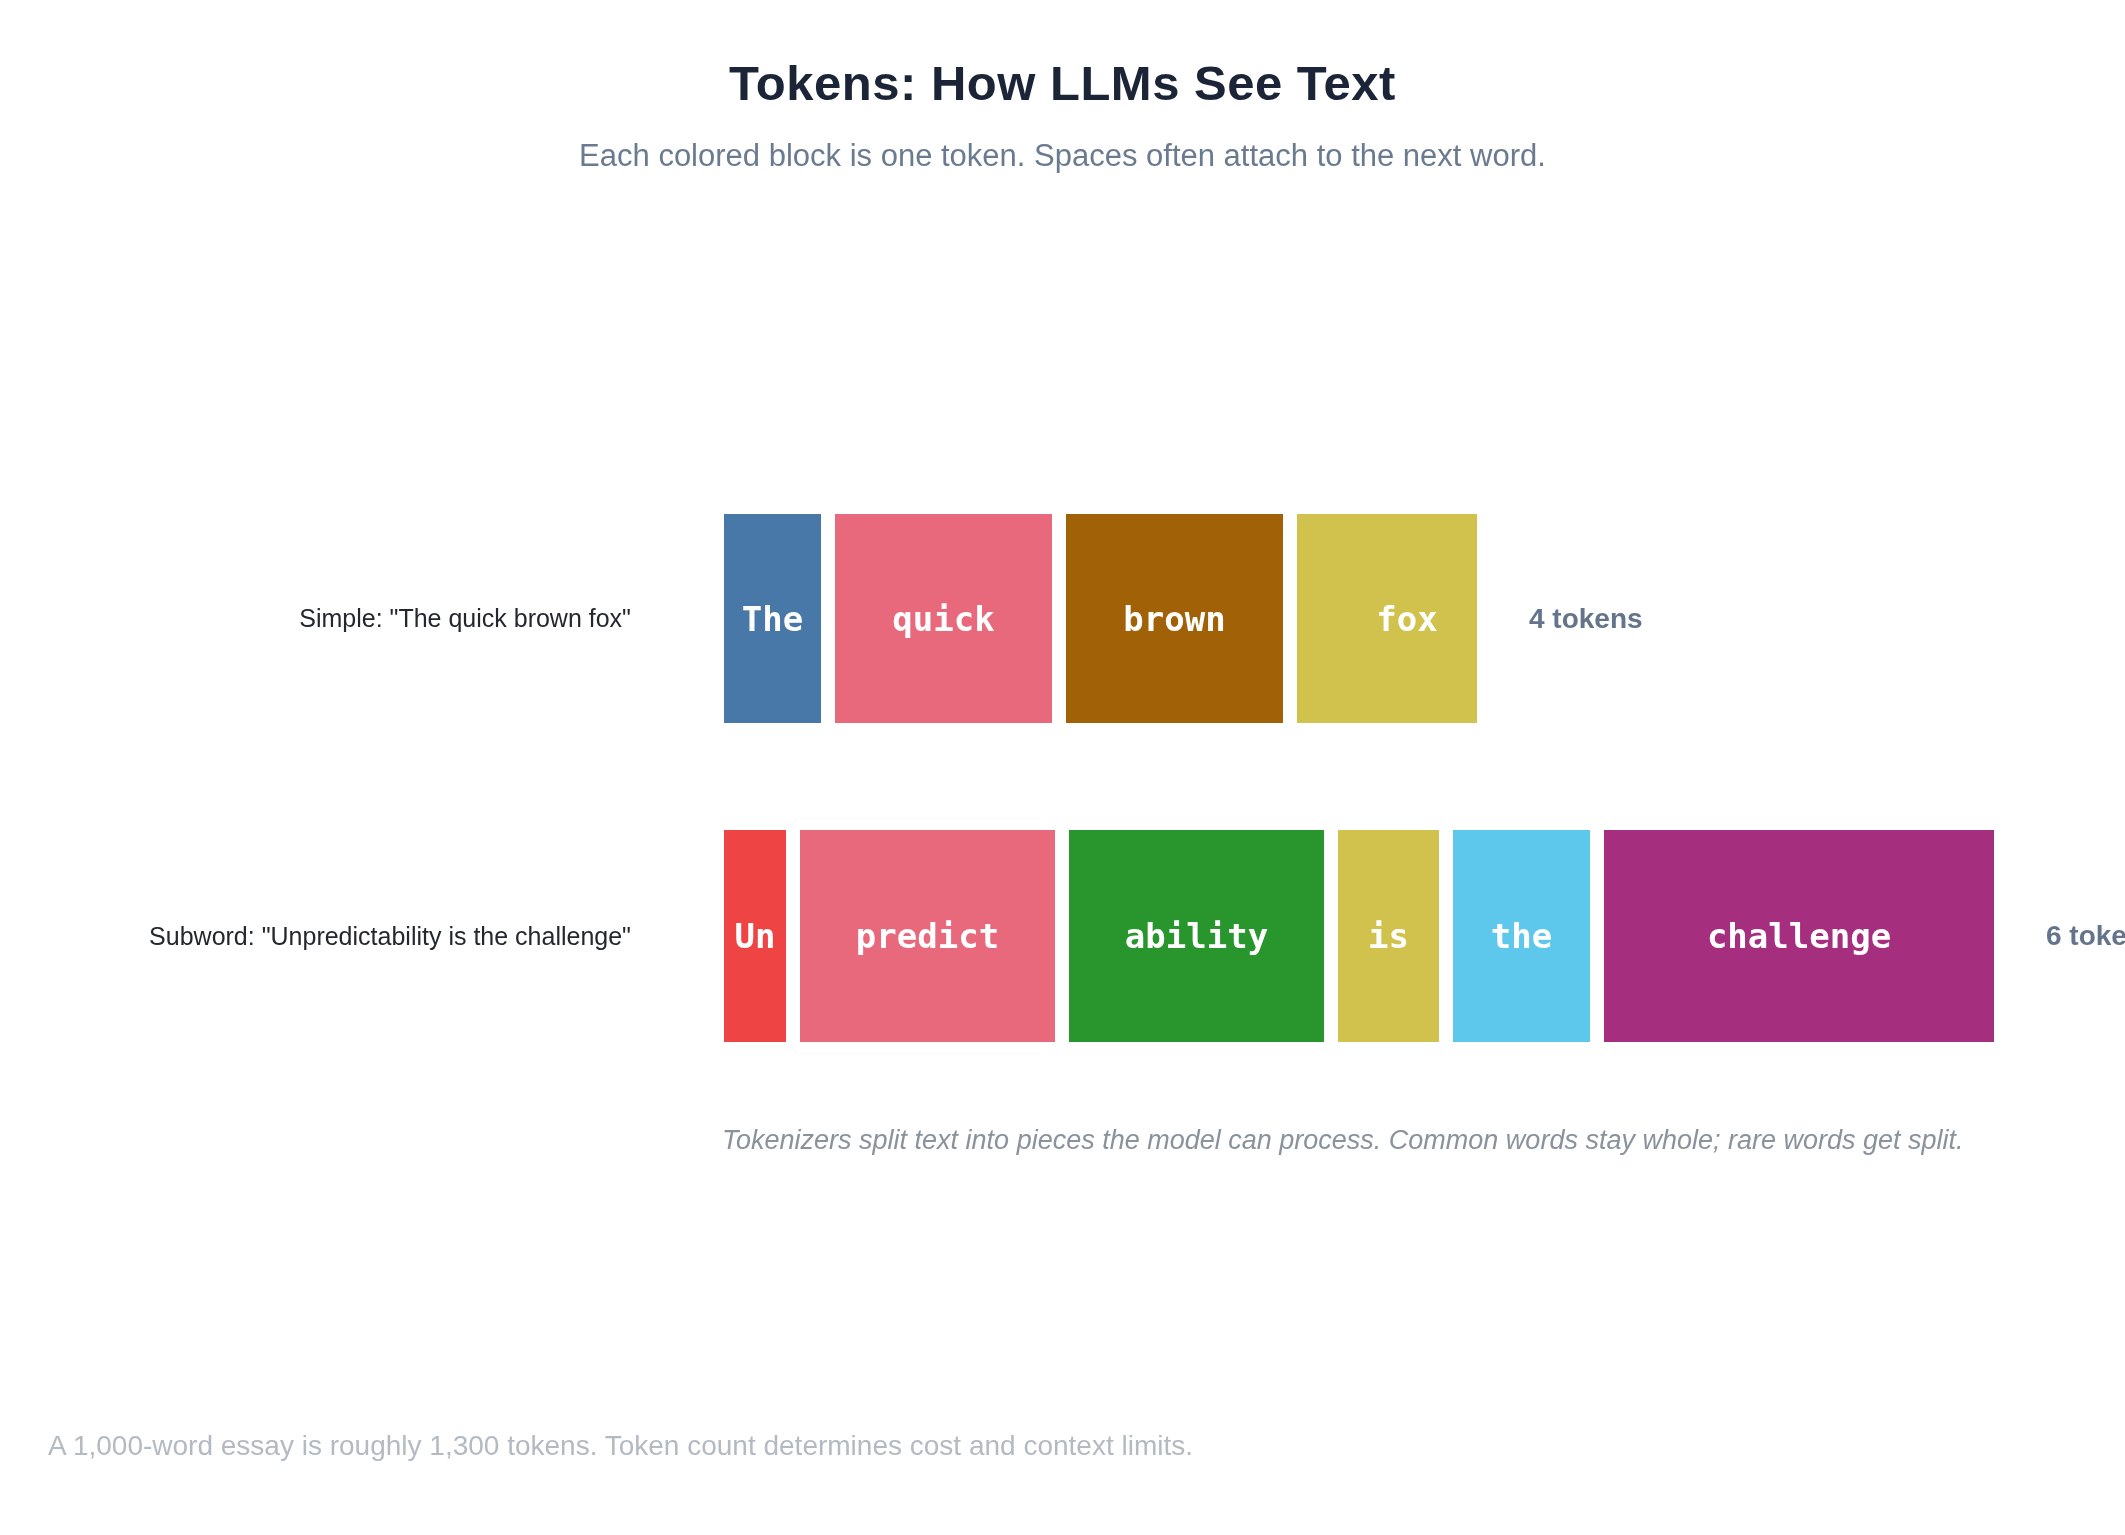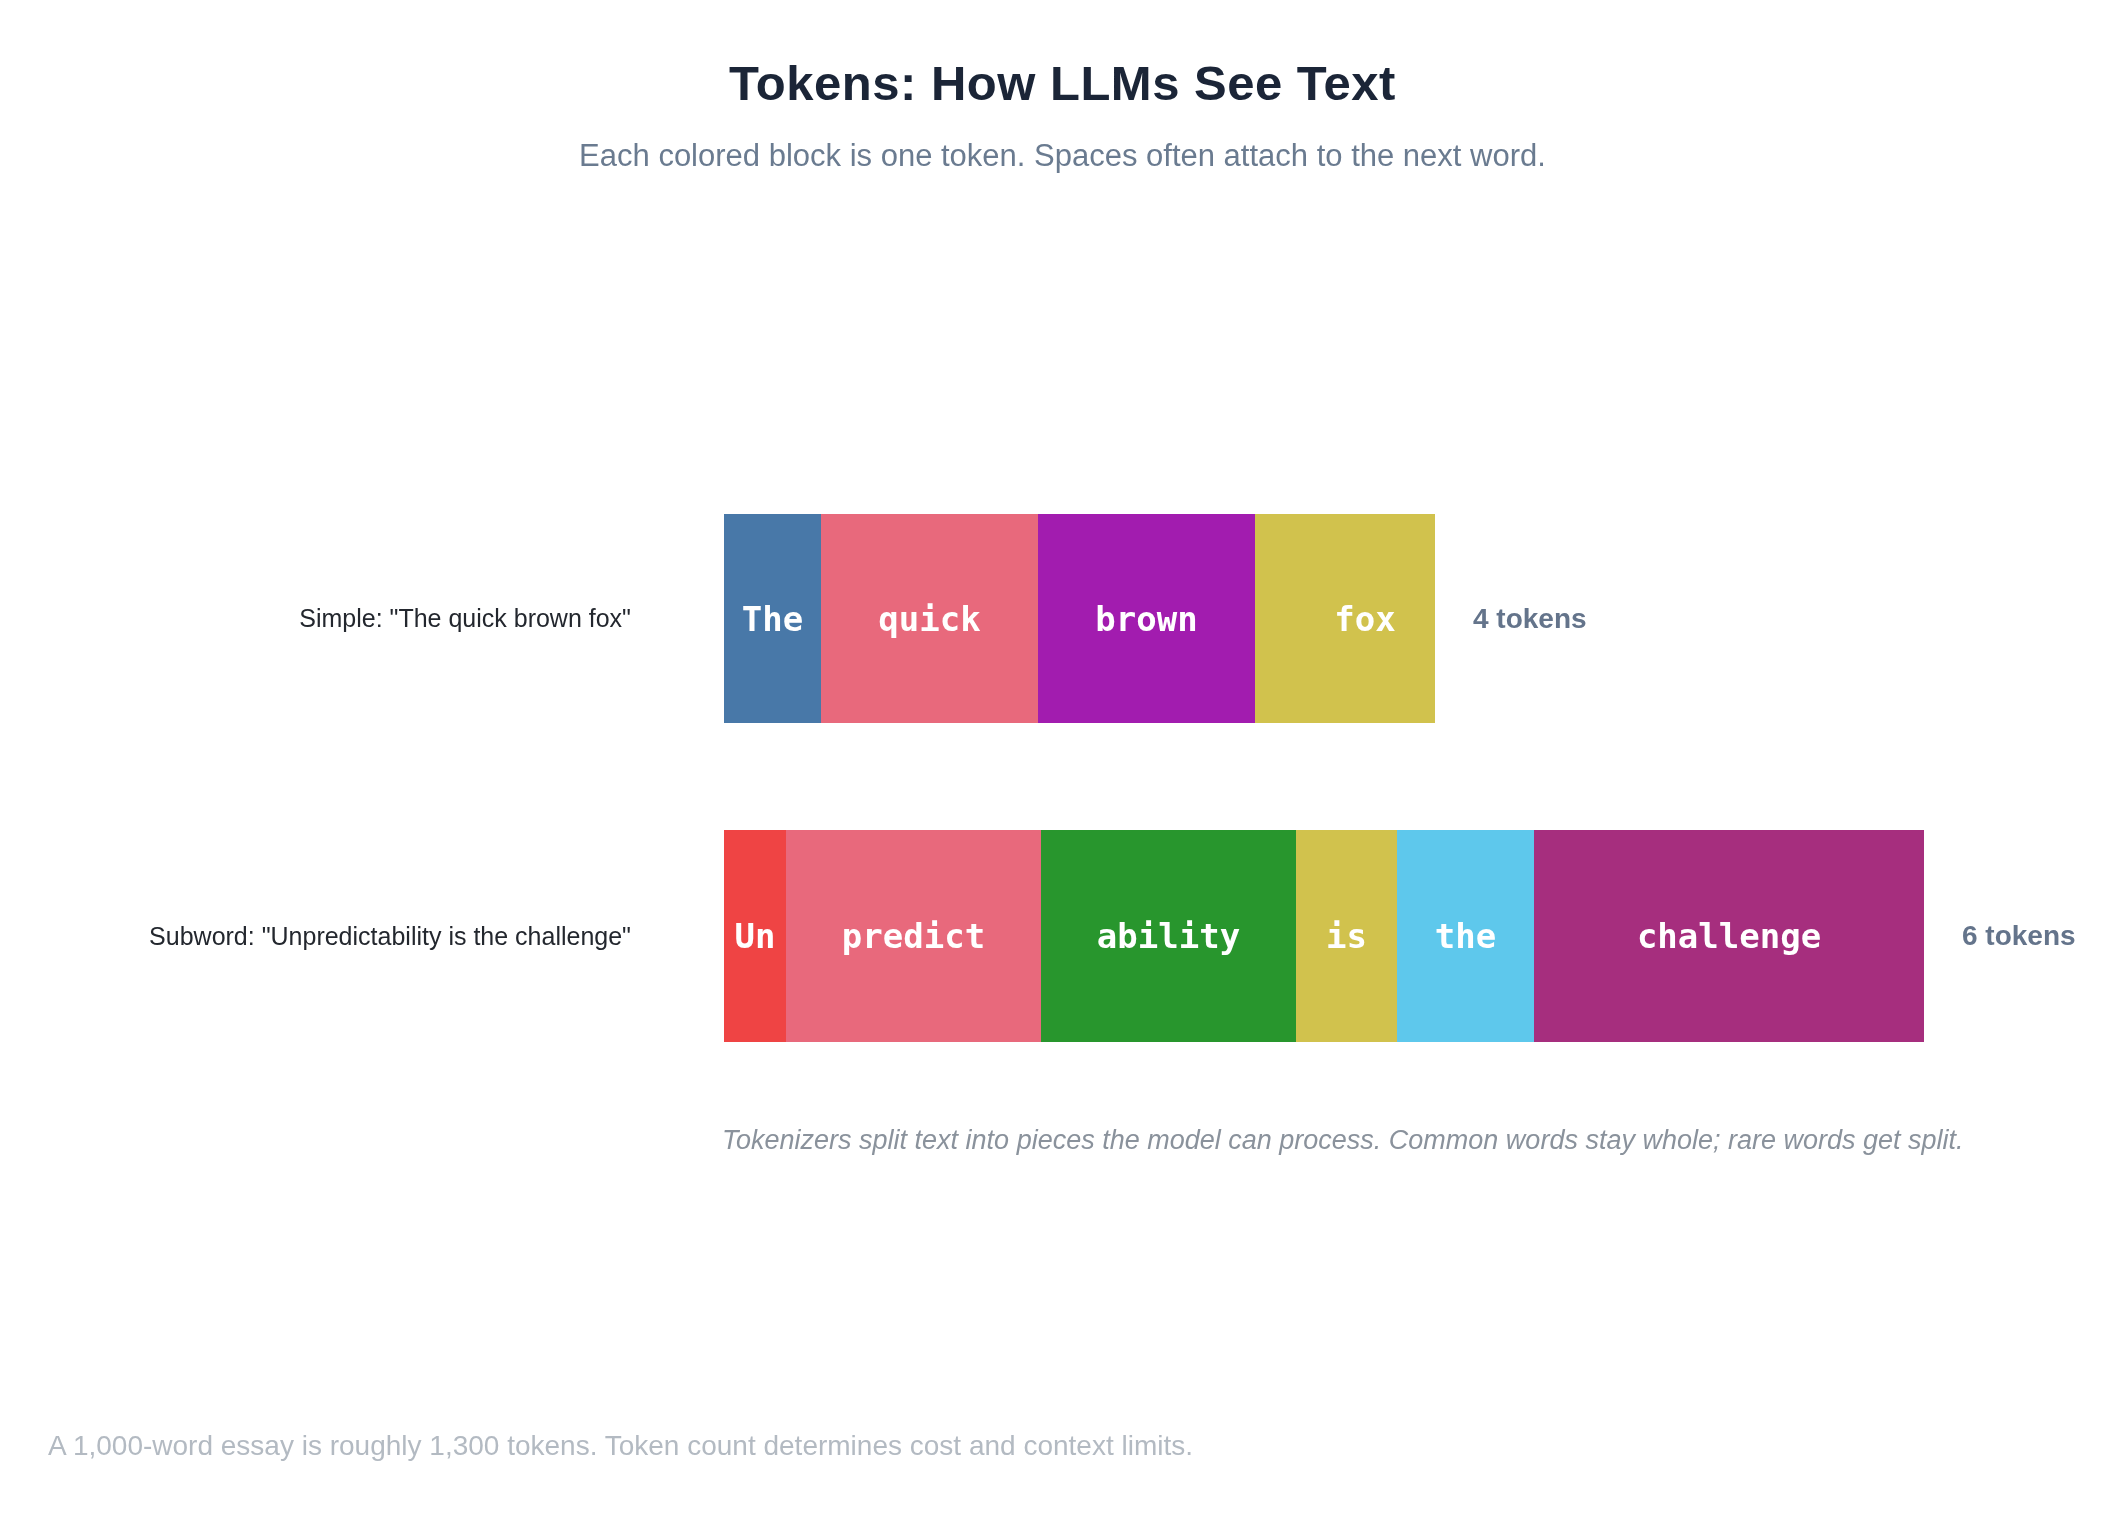--- a/index.html
+++ b/index.html
@@ -54,20 +54,21 @@
     color: #23272e;
     white-space: nowrap;
   }
   .token-strip {
     position: absolute;
     left: 724px;
     top: 0;
     height: 100%;
     display: flex;
     align-items: stretch;
+    gap: 14px;
   }
   .token {
     display: flex;
     align-items: center;
     justify-content: center;
     color: #ffffff;
     font-family: "DejaVu Sans Mono", "Liberation Mono", monospace;
     font-weight: bold;
     font-size: 34px;
     flex: 0 0 auto;
@@ -105,21 +106,21 @@
 
 <div class="canvas">
   <div class="title">Tokens: How LLMs See Text</div>
   <div class="subtitle">Each colored block is one token. Spaces often attach to the next word.</div>
   <div id="rows">
       <div class="token-row" style="top: 514px; height: 209px;">
         <div class="row-label">Simple: "The quick brown fox"</div>
         <div class="token-strip">
           <div class="token" style="background: rgb(72, 120, 168); width: 97px;">The</div>
           <div class="token" style="background: rgb(232, 105, 124); width: 217px;">quick</div>
-          <div class="token" style="background: #a21caf; width: 217px;">brown</div>
+          <div class="token" style="background: #a16207; width: 217px;">brown</div>
           <div class="token" style="background: rgb(209, 194, 77); width: 140px; padding-left: 40px;">fox</div>
           <div class="count-label">4 tokens</div>
         </div>
       </div>
       <div class="token-row" style="top: 830px; height: 212px;">
         <div class="row-label">Subword: "Unpredictability is the challenge"</div>
         <div class="token-strip">
           <div class="token" style="background: #ef4444; width: 62px;">Un</div>
           <div class="token" style="background: rgb(232, 105, 124); width: 255px;">predict</div>
           <div class="token" style="background: rgb(40, 150, 45); width: 255px;">ability</div>

